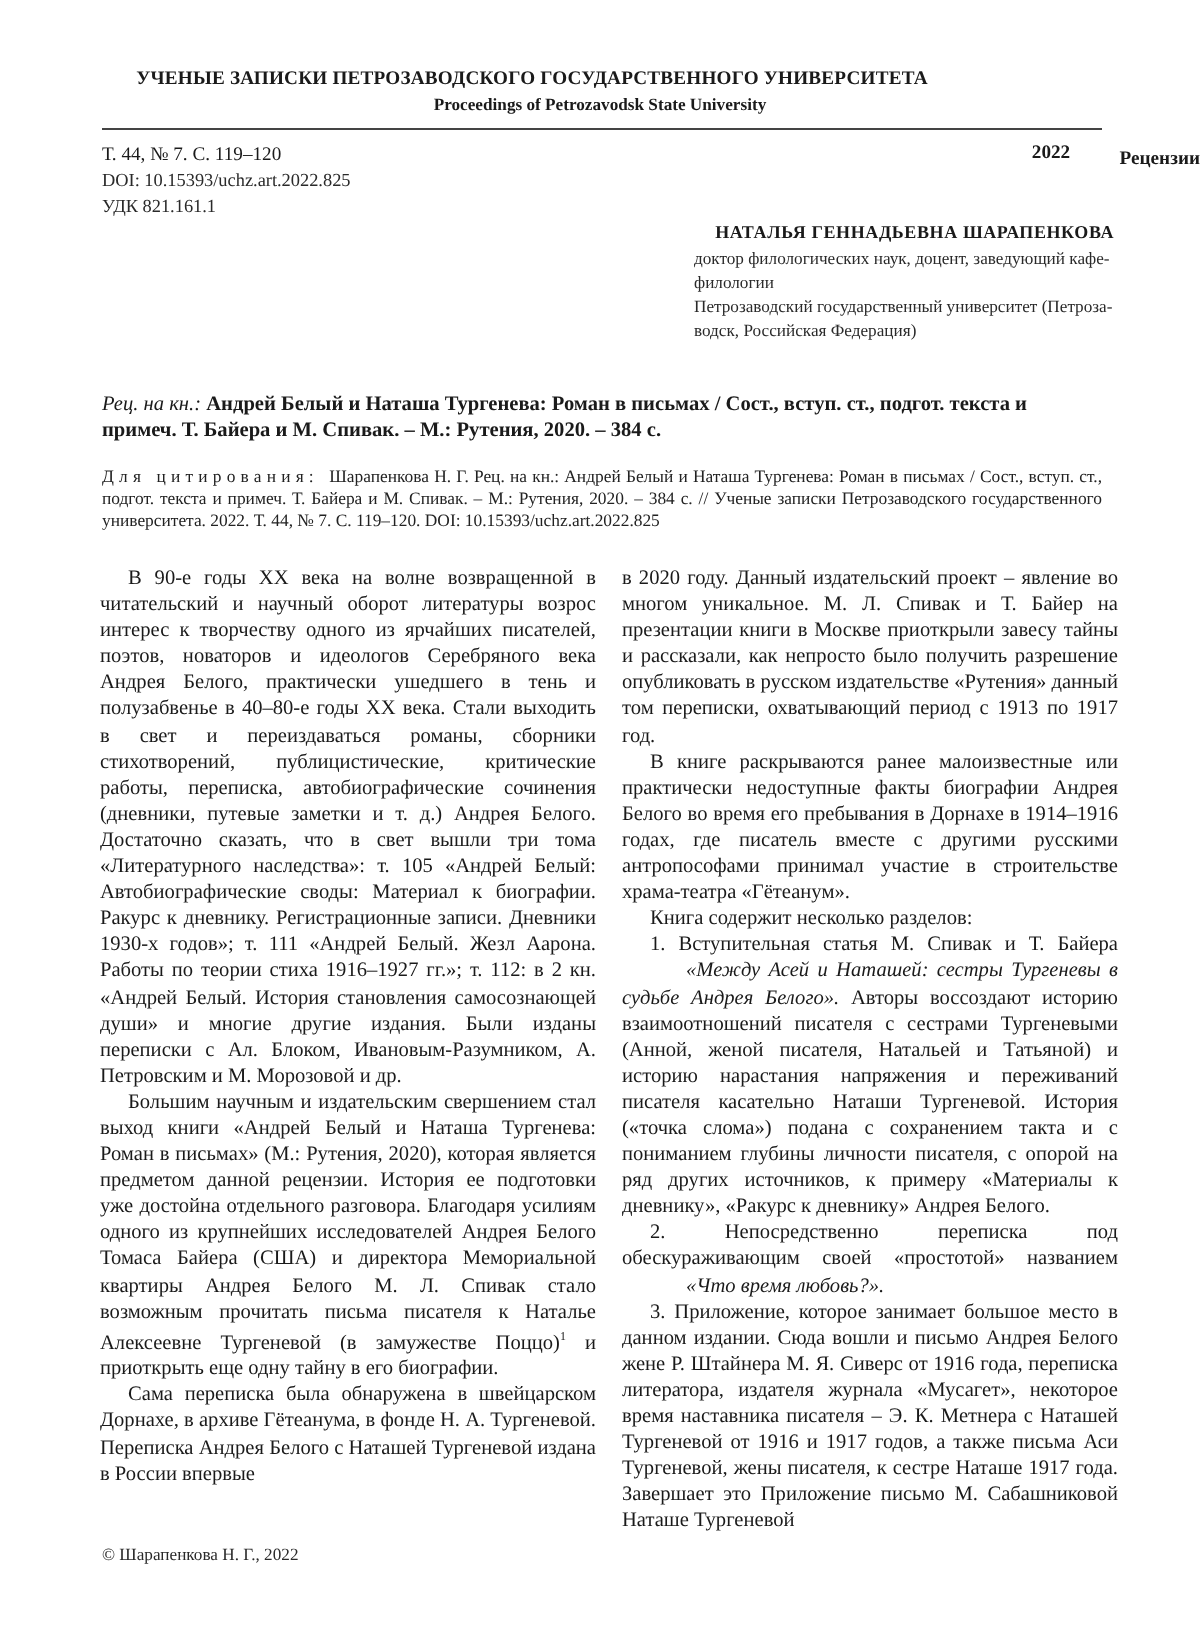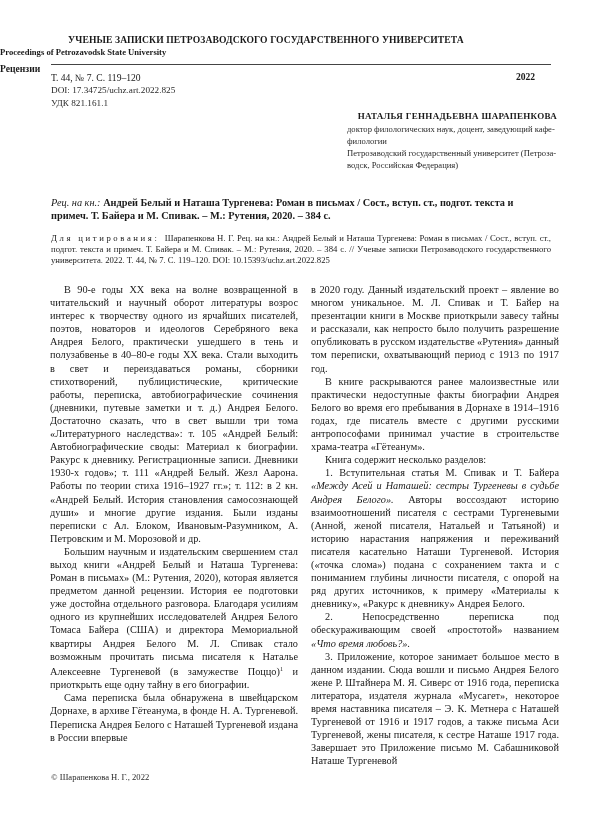--- a/index.html
+++ b/index.html
@@ -7,30 +7,30 @@
     width: 600px; height: 820px; position: relative; overflow: hidden;
     font-family: "Liberation Serif", "DejaVu Serif", serif;
     color: #1a1a1a;
   }
   .abs { position: absolute; }
   .journal-title {
     top: 34px; left: 0; width: 532px; text-align: center;
     font-weight: bold; font-size: 9.6px; letter-spacing: 0.1px;
   }
   .journal-subtitle {
-    top: 47px; left: 0; width: 600px; text-align: left;
+    top: 47px; left: 0; width: 600px; text-align: center;
     font-weight: bold; font-size: 8.6px;
   }
   .top-rule {
     top: 64px; left: 51px; width: 500px; height: 0; border-top: 1px solid #444;
   }
   .meta-left { top: 71px; left: 51px; font-size: 9.2px; line-height: 13.2px; }
   .meta-left .vol { font-weight: normal; font-size: 9.6px; }
   .meta-left .doi, .meta-left .udc { color: #2a2a2a; }
-  .section { top: 63px; left: 0; width: 600px; text-align: left; font-weight: bold; font-size: 9.6px; }
+  .section { top: 74px; left: 0; width: 600px; text-align: right; font-weight: bold; font-size: 9.6px; }
   .year { top: 71px; left: 500px; width: 51px; text-align: center; font-weight: bold; font-size: 9.6px; }
 
   .author-block { top: 110px; left: 347px; width: 210px; font-size: 8.6px; line-height: 12px; color: #2a2a2a; }
   .author-name { font-weight: bold; font-size: 9px; letter-spacing: 0.3px; text-align: right; margin-bottom: 1px; color:#1a1a1a; margin-left:-40px; }
   .author-line { text-align: left; }
   .author-email { font-style: italic; }
 
   .review-ref {
     top: 196px; left: 51px; width: 500px; font-size: 10.3px; line-height: 13px; font-weight: bold;
   }
@@ -39,36 +39,36 @@
   .citation {
     top: 233px; left: 51px; width: 500px; font-size: 8.7px; line-height: 11.2px; color: #222; text-align: justify;
   }
   .citation .lbl { letter-spacing: 2.6px; }
 
   .col { top: 283px; width: 248px; font-size: 10.3px; line-height: 13.1px; text-align: justify; color: #1a1a1a; }
   .col-left { left: 50px; }
   .col-right { left: 311px; }
   .col p { margin: 0; text-indent: 14px; }
   .col p.noindent { text-indent: 0; }
-  .col em { font-style: italic; }
+  .col em { font-style: italic; margin-left: 32px; }
 
   .copyright { top: 772px; left: 51px; font-size: 8.6px; color: #2a2a2a; }
 </style>
 </head>
 <body>
 
 <div class="abs journal-title">УЧЕНЫЕ ЗАПИСКИ ПЕТРОЗАВОДСКОГО ГОСУДАРСТВЕННОГО УНИВЕРСИТЕТА</div>
 <div class="abs journal-subtitle">Proceedings of Petrozavodsk State University</div>
 <div class="abs top-rule"></div>
 
 <div class="abs section">Рецензии</div>
 <div class="abs year">2022</div>
 <div class="abs meta-left">
   <div class="vol">Т. 44, № 7. С. 119–120</div>
-  <div class="doi">DOI: 17.34725/uchz.art.2022.825</div>
+  <div class="doi">DOI: 10.15393/uchz.art.2022.825</div>
   <div class="udc">УДК 821.161.1</div>
 </div>
 
 <div class="abs author-block">
   <div class="author-name">НАТАЛЬЯ ГЕННАДЬЕВНА ШАРАПЕНКОВА</div>
   <div class="author-line">доктор филологических наук, доцент, заведующий кафе-</div>
   <div class="author-line">филологии</div>
   <div class="author-line">Петрозаводский государственный университет (Петроза-</div>
   <div class="author-line">водск, Российская Федерация)</div>
 </div>

